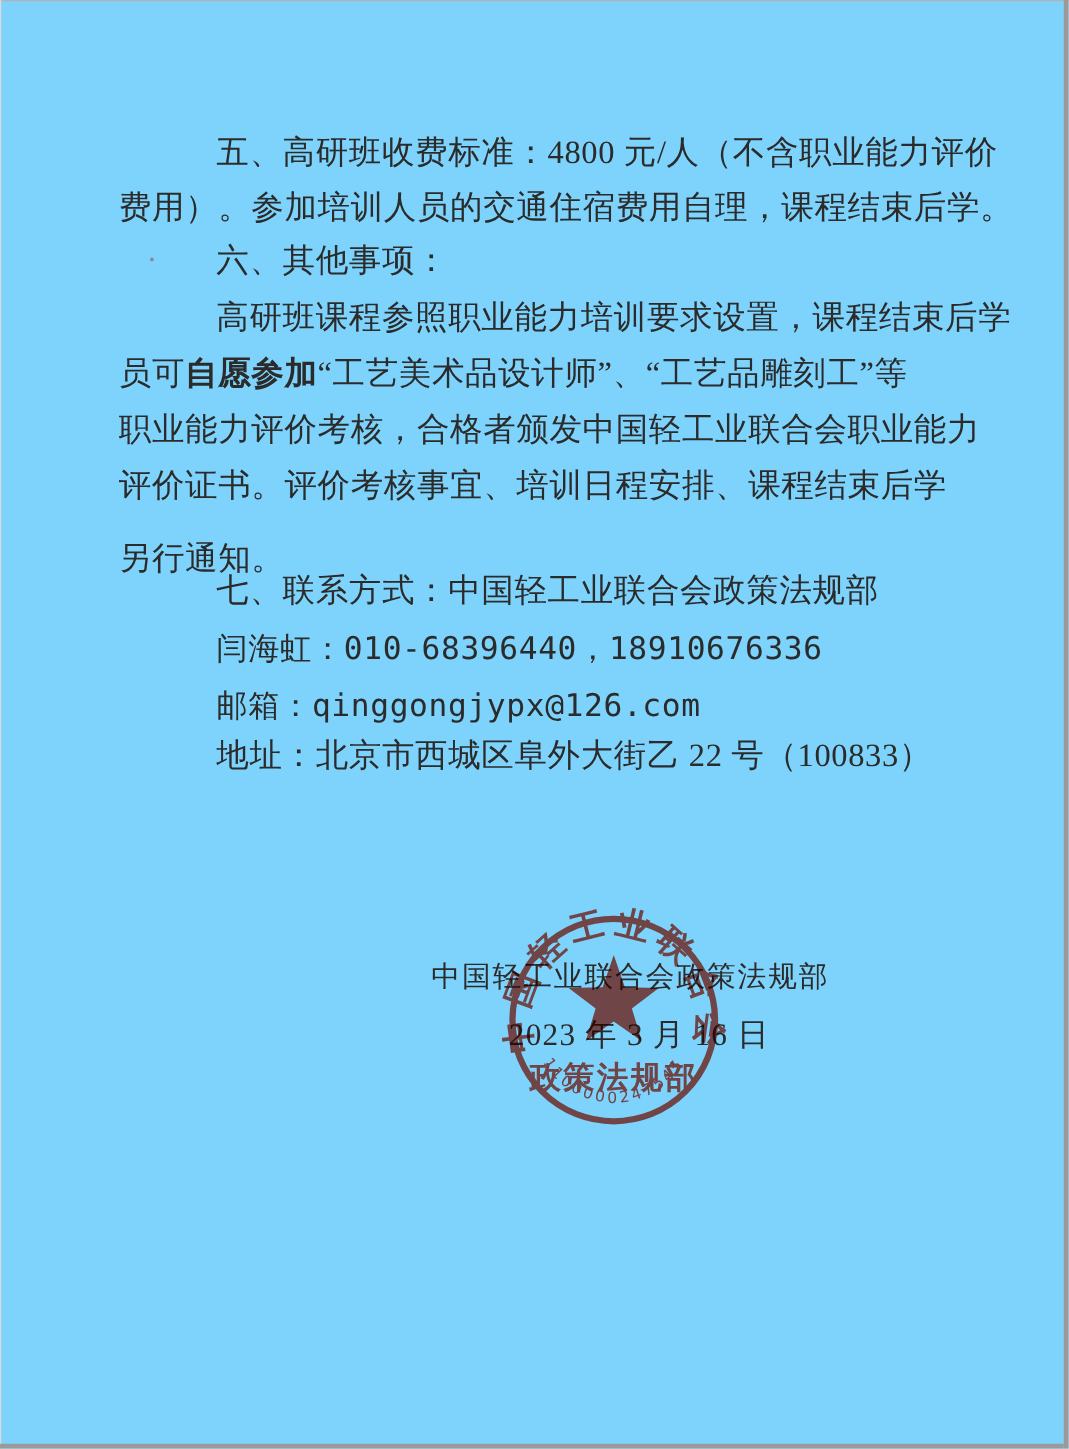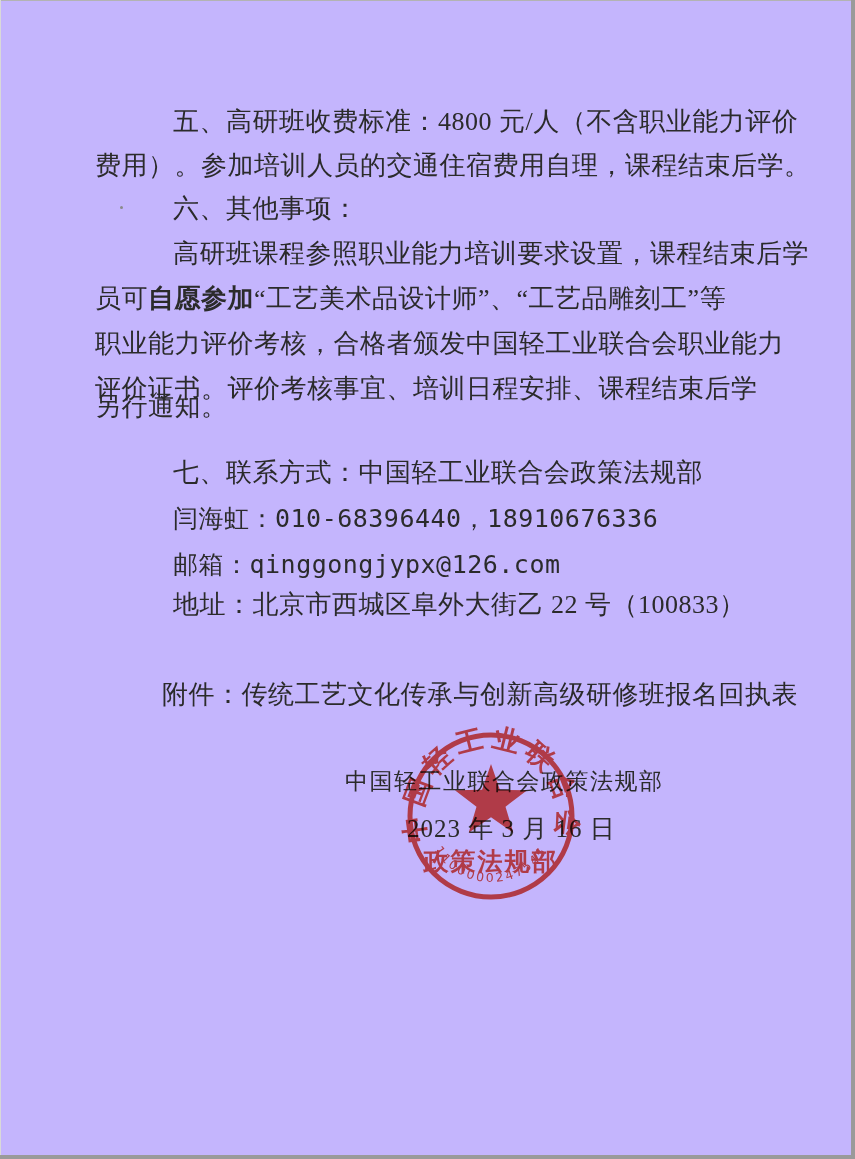--- a/index.html
+++ b/index.html
@@ -2,35 +2,35 @@
 <html><head>
 <meta charset="utf-8">
 <title>Document</title>
 <style>
   html,body{margin:0;padding:0;}
   body{
     width:855px;height:1159px;position:relative;background:#ffffff;
     font-family:"Liberation Serif","DejaVu Serif",serif;
     color:#2b2b2b;overflow:hidden;
   }
-  .page{position:absolute;inset:0;background:#c4b5fd;}
+  .page{position:absolute;inset:0;background:#7dd3fc;}
   
   .edge-top{position:absolute;left:0;top:0;width:855px;height:1px;background:#b3b3b3;}
   .edge-left{position:absolute;left:0;top:0;width:1px;height:1159px;background:#d9d9d9;}
   .edge-right{position:absolute;right:0;top:0;width:4px;height:1159px;background:#9a9a9a;}
   .edge-bottom{position:absolute;left:0;bottom:0;width:851px;height:4px;background:#9a9a9a;}
   .speck{position:absolute;left:120px;top:206px;width:3px;height:3px;background:#8a8a8a;border-radius:50%;}
 
   .line{
     position:absolute;left:95px;width:690px;height:46px;
     font-size:26px;line-height:46px;letter-spacing:0.5px;white-space:nowrap;
   }
   .indent{left:173px;}
   .l1{top:99px;}  .l2{top:143px;} .l3{top:186px;} .l4{top:231px;}
-  .l5{top:276px;} .l6{top:321px;} .l7{top:366px;} .l8{top:385px;font-family:Liberation Mono, monospace;}
+  .l5{top:276px;} .l6{top:321px;} .l7{top:366px;} .l8{top:424px;}
   .l9{top:450px;} .l10{top:496px;} .l11{top:542px;} .l12{top:582px;}
   .latin{font-family:"DejaVu Sans Mono","Liberation Mono",monospace;font-size:25px;}
   .bold-seg{font-weight:bold;}
   .attach{top:672px;left:162px;}
   .sig{top:762px;left:345px;font-size:23px;letter-spacing:1.5px;height:40px;line-height:40px;}
   .date{top:809px;left:407px;font-size:25px;letter-spacing:1px;height:40px;line-height:40px;}
 
   .seal{
     position:absolute;left:396px;top:724px;width:190px;height:184px;
     mix-blend-mode:multiply;opacity:0.88;pointer-events:none;
@@ -54,21 +54,20 @@
   <div class="line indent l4">高研班课程参照职业能力培训要求设置，课程结束后学</div>
   <div class="line l5"><span>员可</span><span class="bold-seg">自愿参加</span><span>“工艺美术品设计师”、“工艺品雕刻工”等</span></div>
   <div class="line l6">职业能力评价考核，合格者颁发中国轻工业联合会职业能力</div>
   <div class="line l7">评价证书。评价考核事宜、培训日程安排、课程结束后学</div>
   <div class="line l8">另行通知。</div>
   <div class="line indent l9">七、联系方式：中国轻工业联合会政策法规部</div>
   <div class="line indent l10 latin">闫海虹：010-68396440，18910676336</div>
   <div class="line indent l11 latin">邮箱：qinggongjypx@126.com</div>
   <div class="line indent l12">地址：北京市西城区阜外大街乙 22 号（100833）</div>
 
-  <div class="line attach">附件：传统工艺文化传承与创新高级研修班报名回执表</div>
 
   <div class="line sig">中国轻工业联合会政策法规部</div>
   <div class="line date">2023 年 3 月 16 日</div>
 
   <div class="seal">
     <svg viewBox="0 0 190 184" xmlns="http://www.w3.org/2000/svg">
       <defs>
         <path id="arcTop" d="M 33.4 120.7 A 68 68 0 1 1 156.6 120.7" fill="none"></path>
         <path id="arcBottom" d="M 39.6 128 A 66 66 0 0 0 150.4 128" fill="none"></path>
       </defs>

